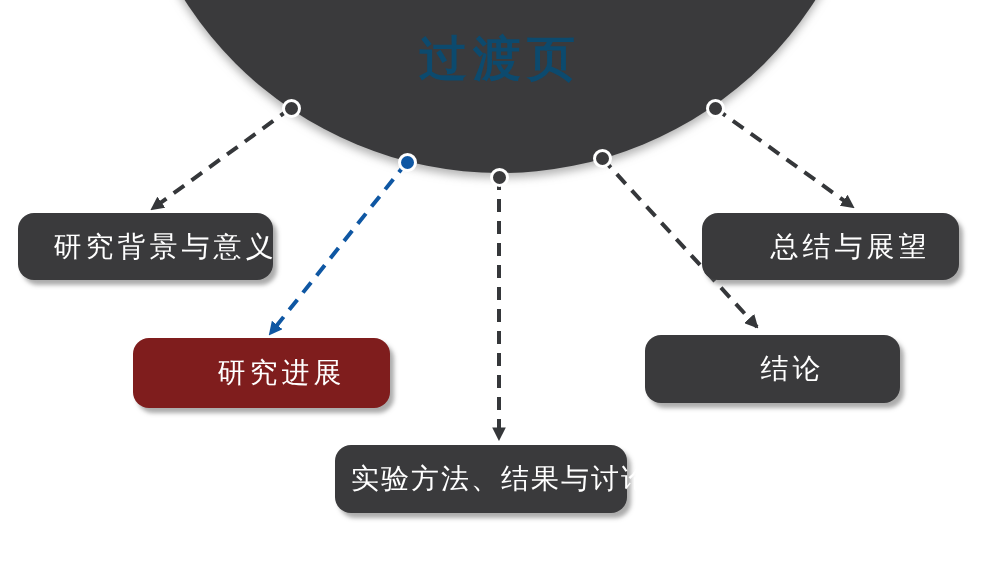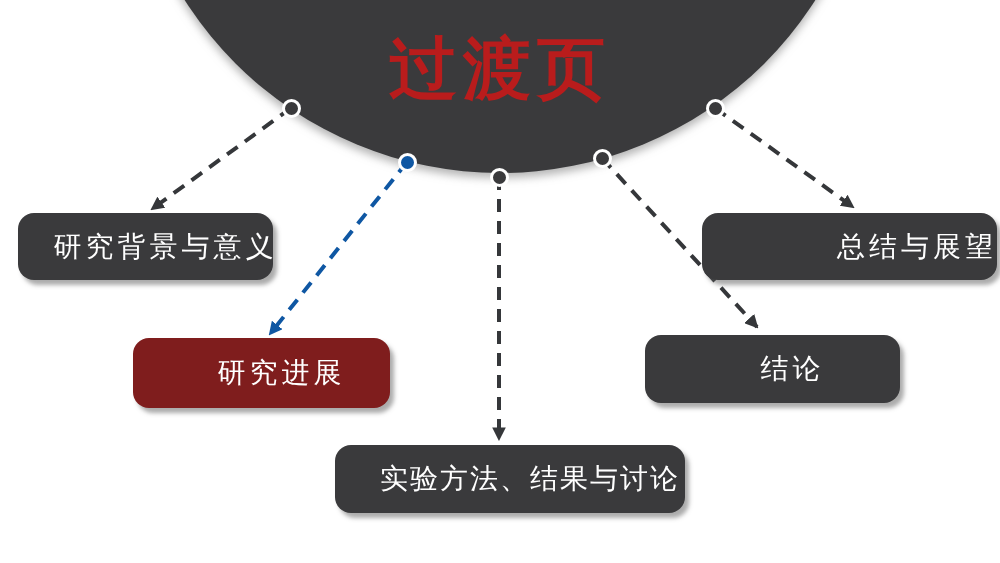--- a/index.html
+++ b/index.html
@@ -25,22 +25,22 @@
     background: #3a3a3c;
     box-shadow: 0 5px 9px rgba(120,120,120,0.55);
     z-index: 1;
   }
   .slide-title {
     position: absolute;
     left: 0;
     right: 0;
     top: 32px;
     text-align: center;
-    color: #b91c1c;
-    font-size: 68px;
+    color: #0c4a6e;
+    font-size: 48px;
     font-weight: 700;
     letter-spacing: 6px;
     line-height: 1.1;
     z-index: 2;
     font-family: "DejaVu Sans", "Liberation Sans", sans-serif;
   }
   .connector-svg {
     position: absolute;
     left: 0;
     top: 0;
@@ -108,25 +108,25 @@
   <div class="dot" style="left:706px; top:99px;"></div>
 
   <div class="node" style="left:18px; top:213px; width:255px; height:67px;">
     <span class="label">研究背景与意义</span>
   </div>
 
   <div class="node blue" style="left:133px; top:338px; width:257px; height:70px;">
     <span class="label">研究进展</span>
   </div>
 
-  <div class="node wide" style="left:335px; top:445px; width:350px; height:68px;text-align:right;">
+  <div class="node wide" style="left:335px; top:445px; width:292px; height:68px;text-align:right;">
     <span class="label">实验方法、结果与讨论</span>
   </div>
 
   <div class="node" style="left:645px; top:335px; width:255px; height:68px;justify-content:center;">
     <span class="label">结论</span>
   </div>
 
-  <div class="node" style="left:702px; top:213px; width:295px; height:67px;justify-content:flex-end;">
+  <div class="node" style="left:702px; top:213px; width:257px; height:67px;">
     <span class="label">总结与展望</span>
   </div>
 
 </div>
 
 </body></html>

